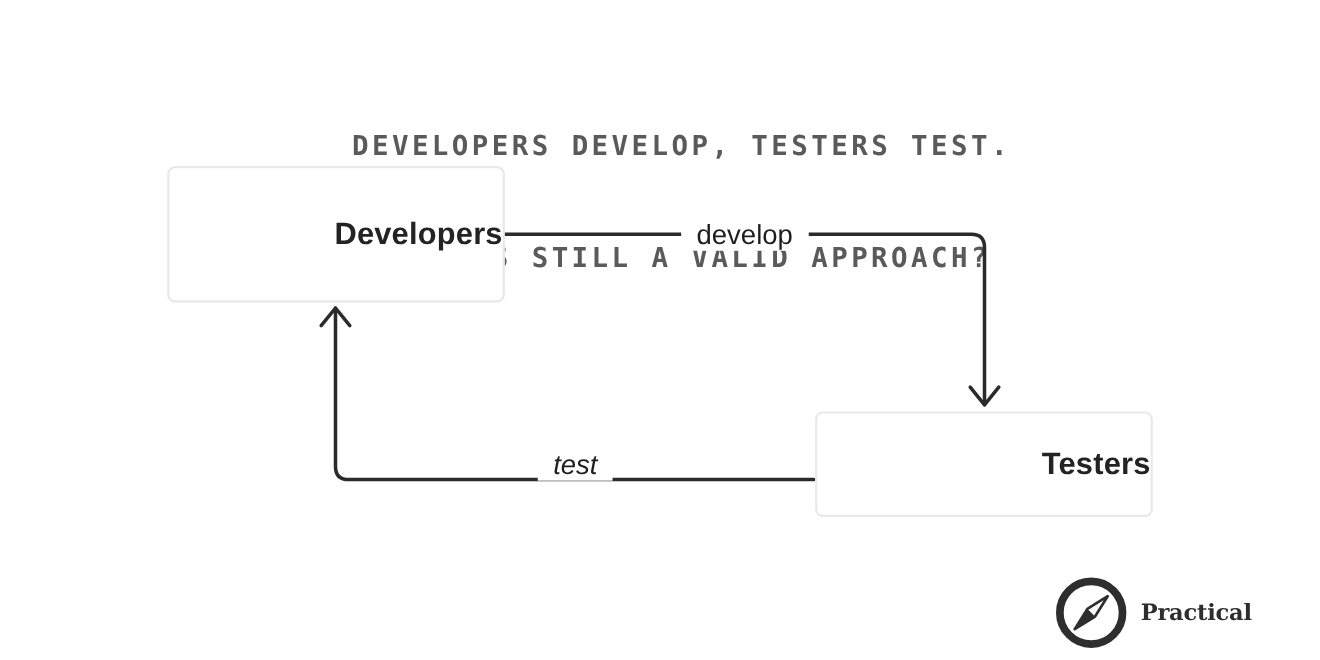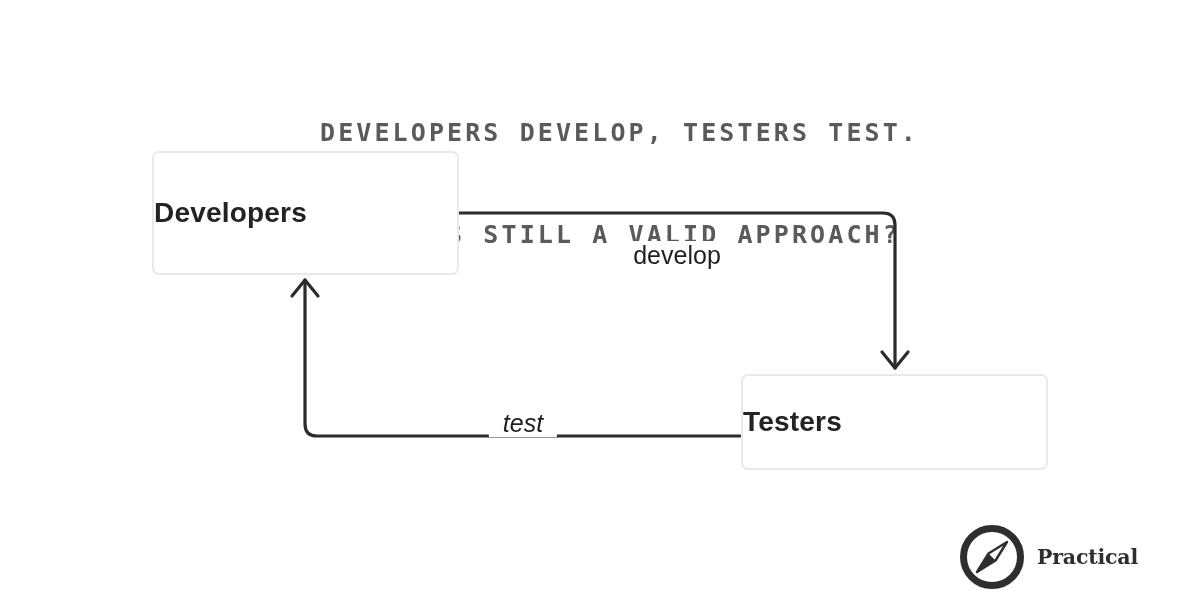--- a/index.html
+++ b/index.html
@@ -46,21 +46,21 @@
 
   
   .node {
     position: absolute;
     box-sizing: border-box;
     background: #ffffff;
     border: 2px solid #e9e9e9;
     border-radius: 7px;
     display: flex;
     align-items: center;
-    justify-content: flex-start;
+    justify-content: flex-end;
   }
   .node-label {
     font-family: "Liberation Sans", "DejaVu Sans", sans-serif;
     font-weight: bold;
     font-size: 28px;
     color: #232323;
     letter-spacing: 0.2px;
     user-select: none;
   }
   #node-developers {
@@ -83,21 +83,21 @@
     color: #1f1f1f;
     font-family: "Liberation Sans", "DejaVu Sans", sans-serif;
     font-weight: normal;
     font-size: 25px;
     line-height: 28px;
     padding: 0 14px;
     transform: translate(-50%, -50%);
     white-space: nowrap;
     user-select: none;
   }
-  #label-develop { left: 677px; top: 214px; margin-top: 41px; }
+  #label-develop { left: 677px; top: 214px; }
   #label-test    { left: 523px; top: 423px; font-style: italic; }
 
   
   #logo {
     position: absolute;
     left: 957px;
     top: 518px;
     width: 215px;
     height: 78px;
     display: flex;

